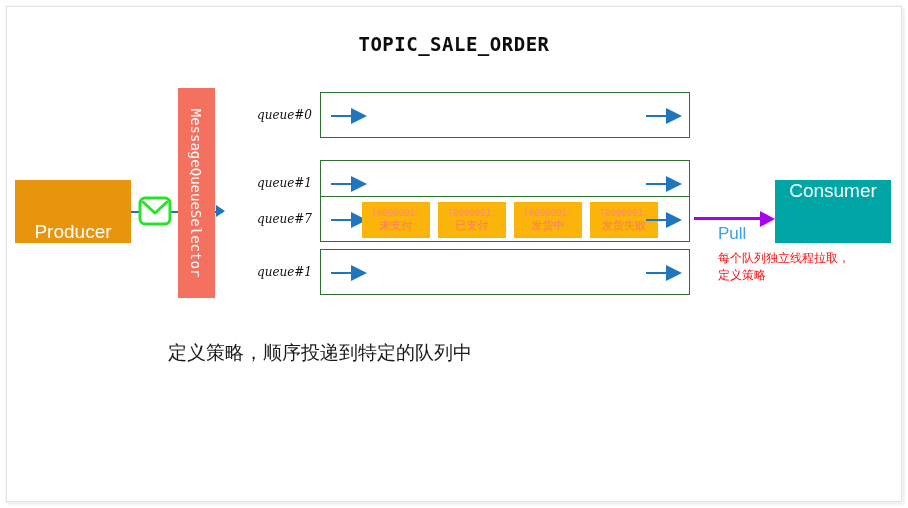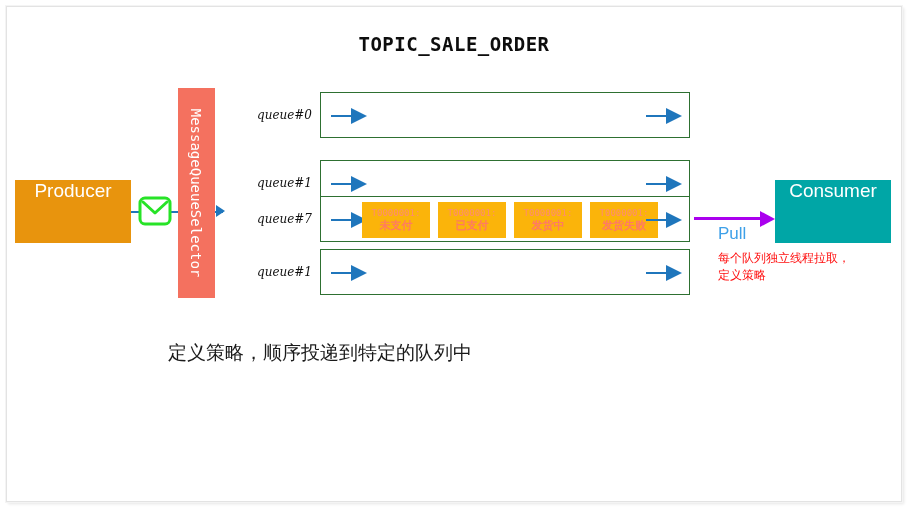--- a/index.html
+++ b/index.html
@@ -48,21 +48,21 @@
 
   
   #producer {
     position: absolute;
     left: 15px;
     top: 180px;
     width: 116px;
     height: 63px;
     background: #e8940d;
     display: flex;
-    align-items: flex-start;
+    align-items: flex-end;
     justify-content: center;
     color: #ffffff;
     font-size: 19px;
   }
 
   
   #consumer {
     position: absolute;
     left: 775px;
     top: 180px;
@@ -210,21 +210,21 @@
     line-height: 1.25;
   }
   .msg .id {
     color: #ff8a72;
     font-size: 9px;
     font-family: "DejaVu Sans Mono", "Liberation Mono", monospace;
   }
   .msg .st {
     color: #ff7a62;
     font-size: 11px;
-    font-weight: bold;
+    font-weight: normal;
   }
 
   
   #pull-shaft {
     position: absolute;
     left: 694px;
     top: 217px;
     width: 68px;
     height: 3px;
     background: #aa00ee;

